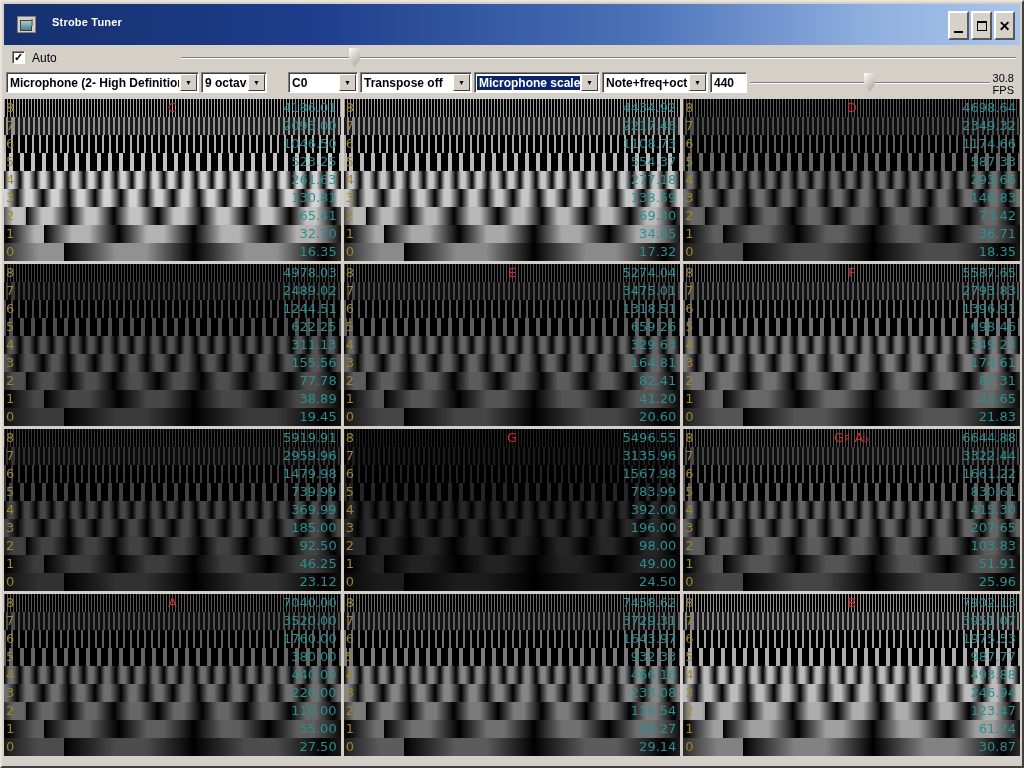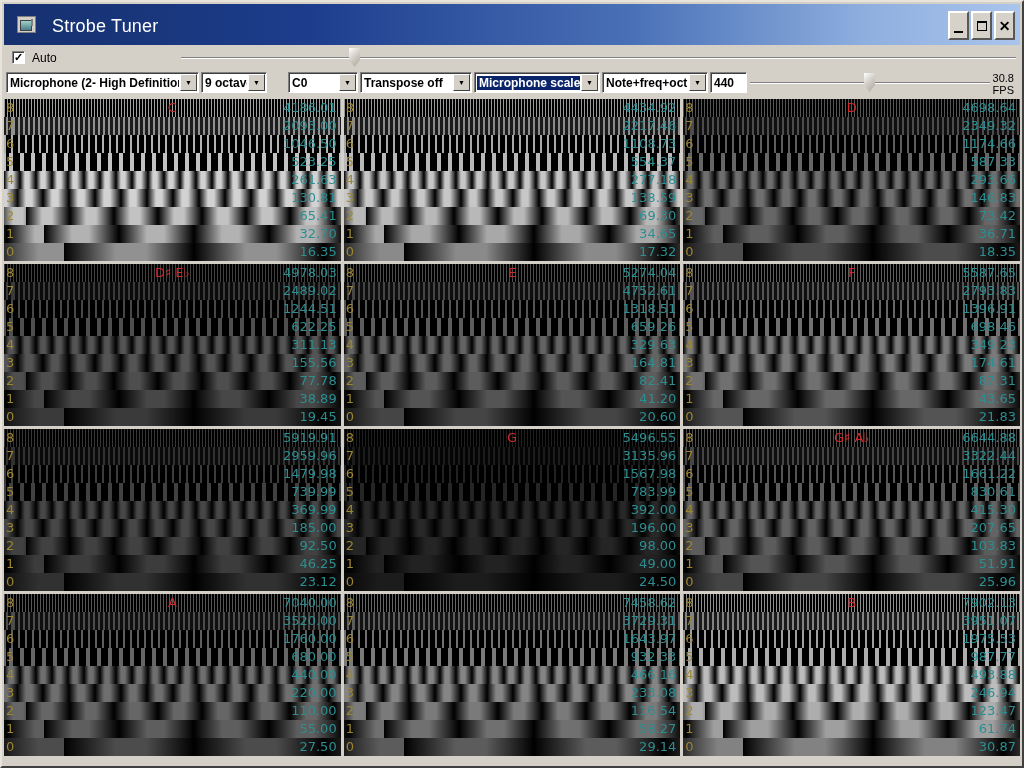--- a/index.html
+++ b/index.html
@@ -9,22 +9,22 @@
             border:2px solid; border-color:#e8e4dc #404040 #404040 #e8e4dc; }
 
   
   .titlebar { position:absolute; top:2px; left:2px; right:2px; height:41px;
     background:linear-gradient(90deg,#16306e 0%,#1d3d8c 30%,#4a71b8 62%,#8fafdf 85%,#aac5ec 100%); }
   .app-icon { position:absolute; left:13px; top:12px; width:19px; height:17px;
     background:#d4d0c8; border:1px solid #808080; }
   .app-icon::before { content:""; position:absolute; left:2px; top:3px; width:10px; height:9px;
     background:linear-gradient(180deg,#9fd0c8,#4a7e8c); border:1px solid #404040; }
   .app-icon::after { content:""; position:absolute; right:2px; top:2px; width:2px; height:7px; background:#808080; }
-  .title-text { position:absolute; left:48px; top:12px; color:#fff; font-weight:normal;
-    font-size:18px; letter-spacing:.2px; }
+  .title-text { position:absolute; left:48px; top:12px; color:#fff; font-weight:bold;
+    font-size:11px; letter-spacing:.2px; }
   .winbtns { position:absolute; right:5px; top:7px; display:flex; gap:2px; }
   .winbtn { width:21px; height:29px; background:#d6d2ca; border:2px solid;
     border-color:#fff #585858 #585858 #fff; position:relative;
     display:flex; align-items:center; justify-content:center; }
   .glyph-min { position:absolute; bottom:5px; left:4px; width:9px; height:2px; background:#000; }
   .glyph-max { width:10px; height:10px; border:1px solid #000; border-top:2px solid #000; }
   .glyph-close { font-size:14px; font-weight:bold; color:#000; line-height:1; }
 
   
   .row1 { position:absolute; top:43px; left:2px; right:2px; height:26px; }
@@ -345,32 +345,31 @@
         <div class="srow">
           <div class="strobe o1" style="opacity: 0.38;"></div>
           <span class="oct">1</span>
           <span class="freq">38.89</span>
         </div>
         <div class="srow">
           <div class="strobe o0" style="opacity: 0.38;"></div>
           <span class="oct">0</span>
           <span class="freq">19.45</span>
         </div>
-        <div class="note">D♯ E♭</div>
       </div>
       <div class="panel">
         <div class="srow">
           <div class="strobe o8" style="opacity: 0.45;"></div>
           <span class="oct">8</span>
           <span class="freq">5274.04</span>
         </div>
         <div class="srow">
           <div class="strobe o7" style="opacity: 0.45;"></div>
           <span class="oct">7</span>
-          <span class="freq">4752.61</span>
+          <span class="freq">3475.01</span>
         </div>
         <div class="srow">
           <div class="strobe o6" style="opacity: 0.45;"></div>
           <span class="oct">6</span>
           <span class="freq">1318.51</span>
         </div>
         <div class="srow">
           <div class="strobe o5" style="opacity: 0.45;"></div>
           <span class="oct">5</span>
           <span class="freq">659.26</span>
@@ -605,21 +604,21 @@
           <span class="freq">3520.00</span>
         </div>
         <div class="srow">
           <div class="strobe o6" style="opacity: 0.5;"></div>
           <span class="oct">6</span>
           <span class="freq">1760.00</span>
         </div>
         <div class="srow">
           <div class="strobe o5" style="opacity: 0.5;"></div>
           <span class="oct">5</span>
-          <span class="freq">680.00</span>
+          <span class="freq">380.00</span>
         </div>
         <div class="srow">
           <div class="strobe o4" style="opacity: 0.5;"></div>
           <span class="oct">4</span>
           <span class="freq">440.00</span>
         </div>
         <div class="srow">
           <div class="strobe o3" style="opacity: 0.5;"></div>
           <span class="oct">3</span>
           <span class="freq">220.00</span>

